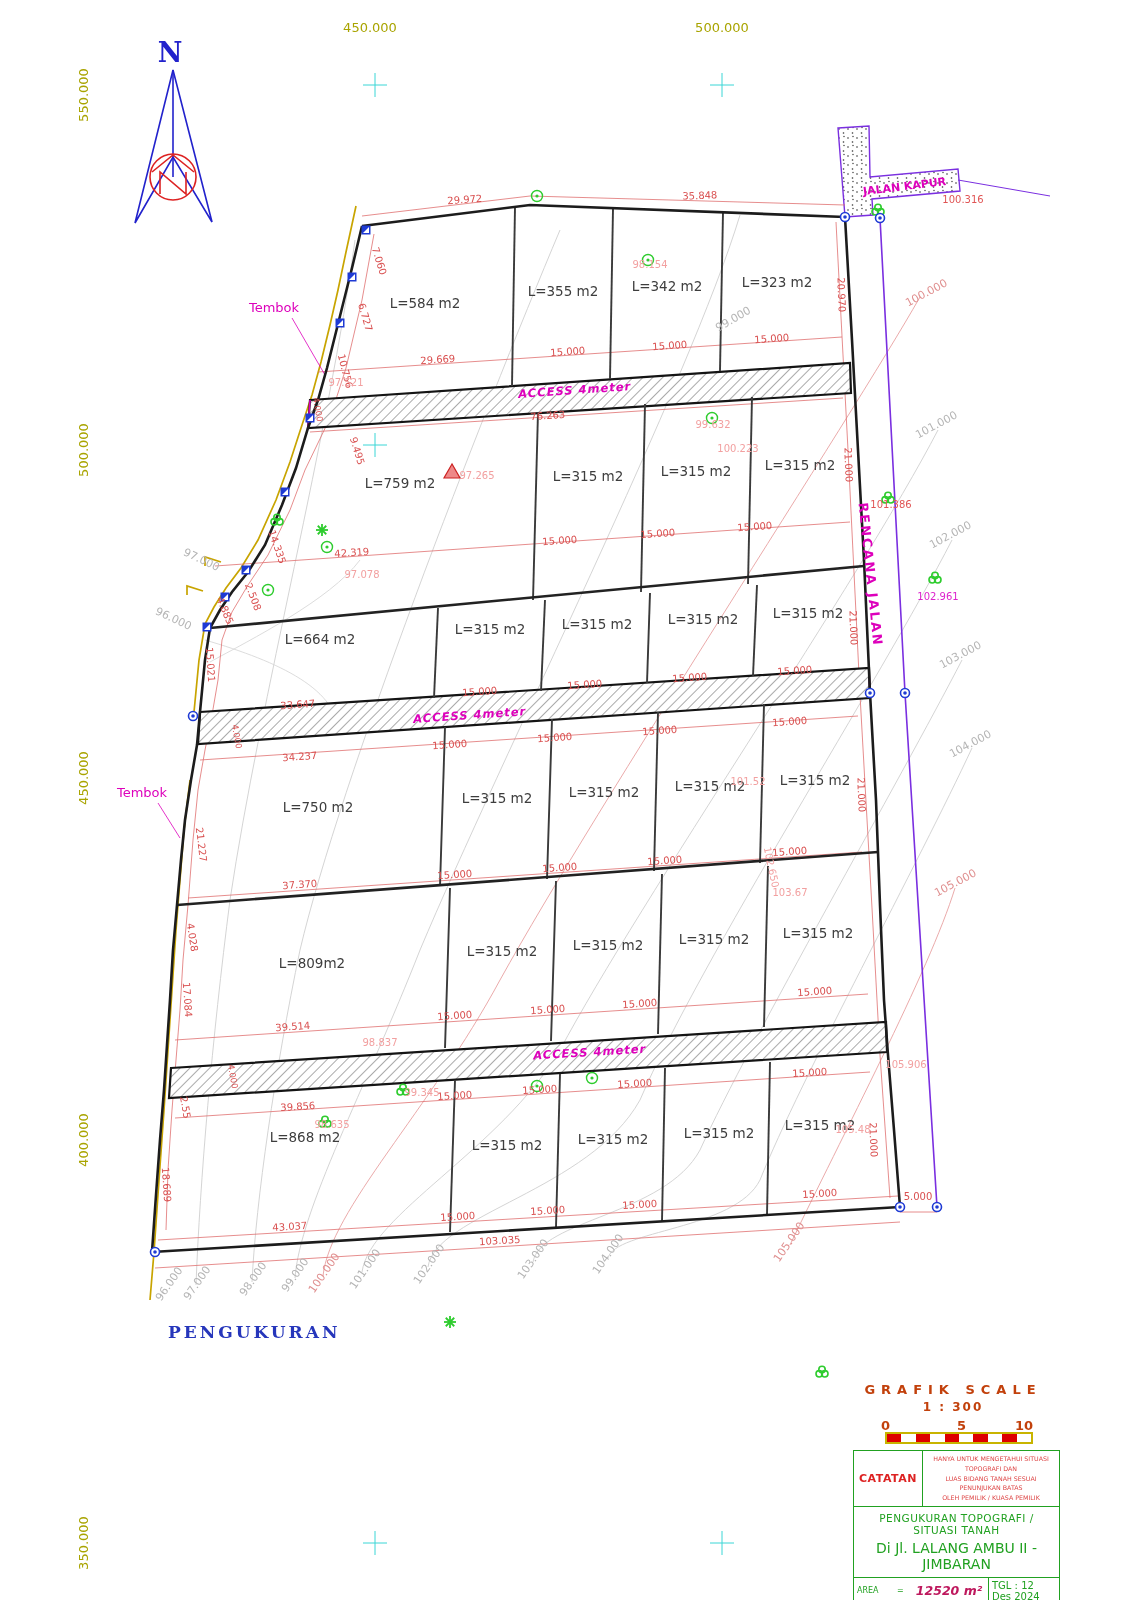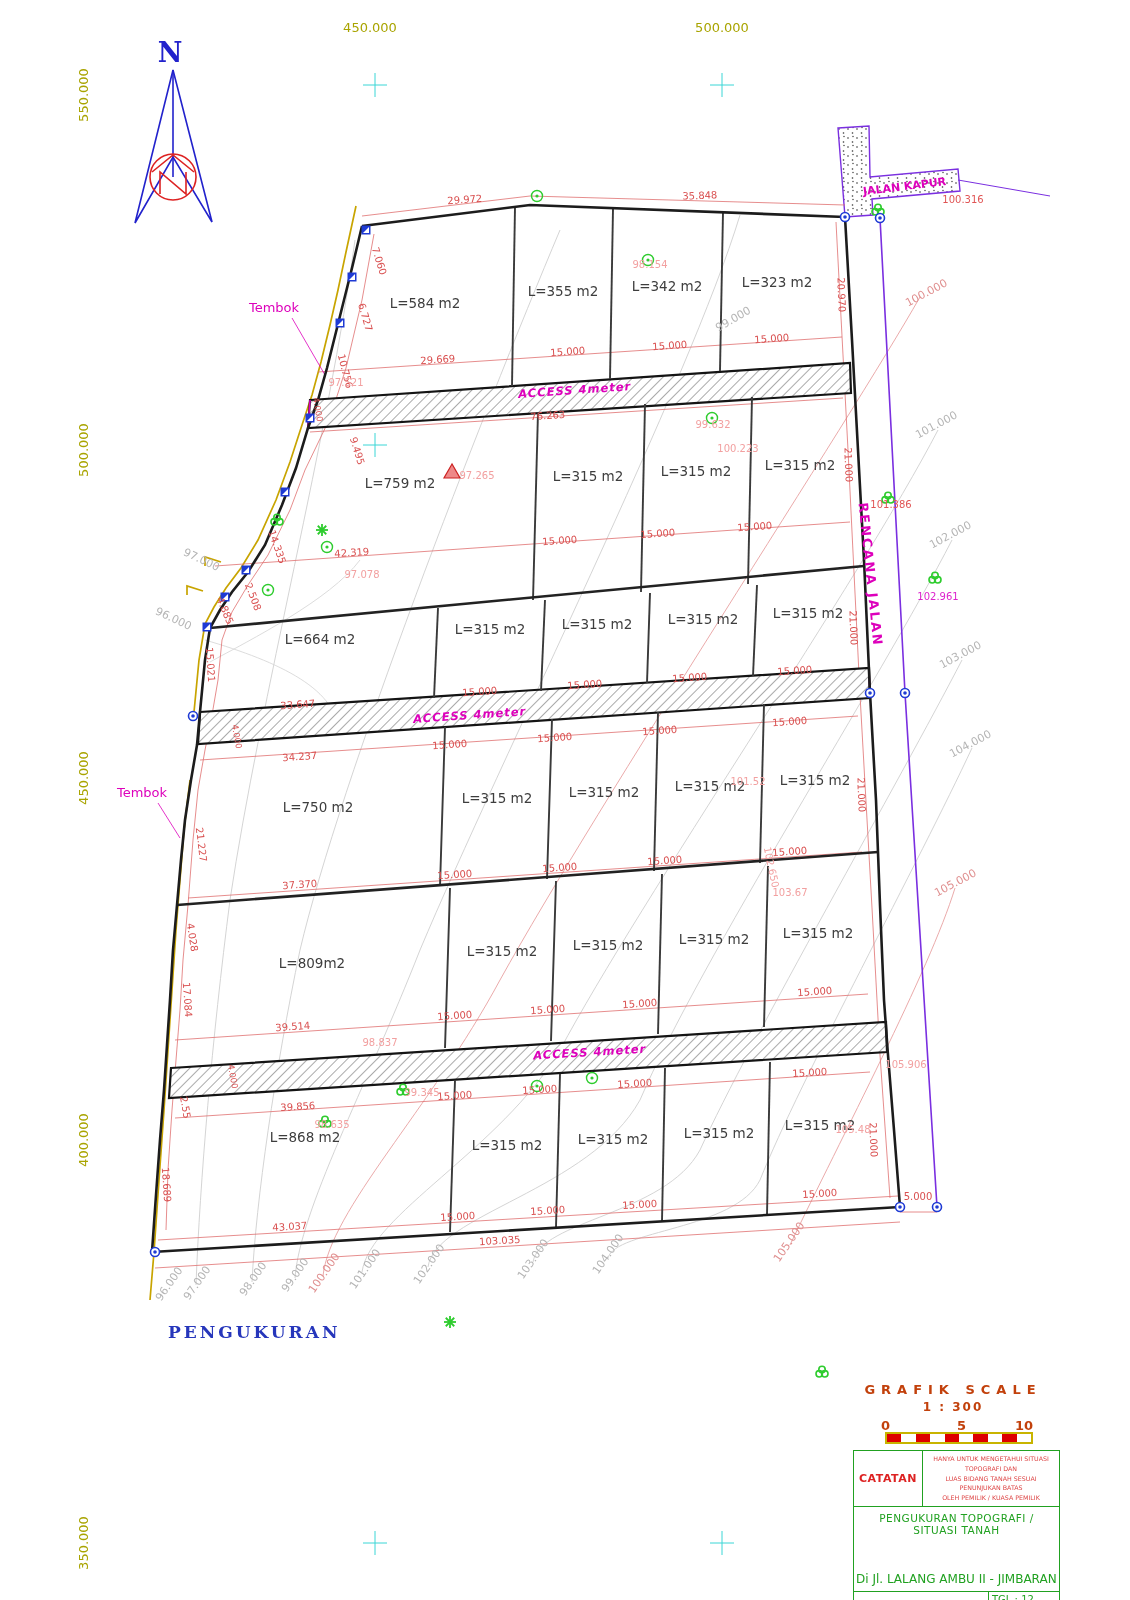--- a/index.html
+++ b/index.html
@@ -46,21 +46,21 @@
 
   
   .tblock{position:absolute;left:853px;top:1450px;width:205px;border:1.6px solid #21a121;font-size:8px;color:#21a121;background:#fff;}
   .tb-row{display:flex;border-top:1.4px solid #21a121;}
   .tb-row:first-child{border-top:none;text-align:center;}
   .tb-cell{padding:2px 3px;}
   .tb-vline{border-left:1.4px solid #21a121;}
   .tb-catatan{width:62px;display:flex;align-items:center;justify-content:center;color:#dd2222;font-weight:bold;font-size:11px;letter-spacing:.5px;}
   .tb-note{flex:1;color:#dd4444;font-size:6.3px;line-height:1.55;padding:3px 4px;}
   .tb-project{display:block;text-align:center;font-size:10.5px;letter-spacing:.5px;padding:5px 2px 2px;}
-  .tb-project2{display:block;font-size:12px;padding:2px 2px 5px;margin-top:32px;}
+  .tb-project2{display:block;text-align:center;font-size:14px;padding:2px 2px 5px;}
   .tb-area-label{width:34px;display:flex;align-items:center;font-size:8px;}
   .tb-eq{width:10px;display:flex;align-items:center;}
   .tb-area-value{width:72px;display:flex;align-items:center;justify-content:center;color:#be185d;font-style:italic;font-weight:bold;font-size:12.5px;}
   .tb-tgl{flex:1;display:flex;align-items:center;justify-content:center;font-size:10px;}
   .tb-key{width:44px;display:flex;align-items:center;font-size:8px;}
   .tb-val{flex:1;display:flex;align-items:center;font-size:9.5px;}
   .tb-surv{width:72px;text-align:center;font-size:7.5px;line-height:1.3;}
   .tb-email{flex:1;display:flex;align-items:center;justify-content:center;font-size:7.5px;}
 </style>
 </head>

